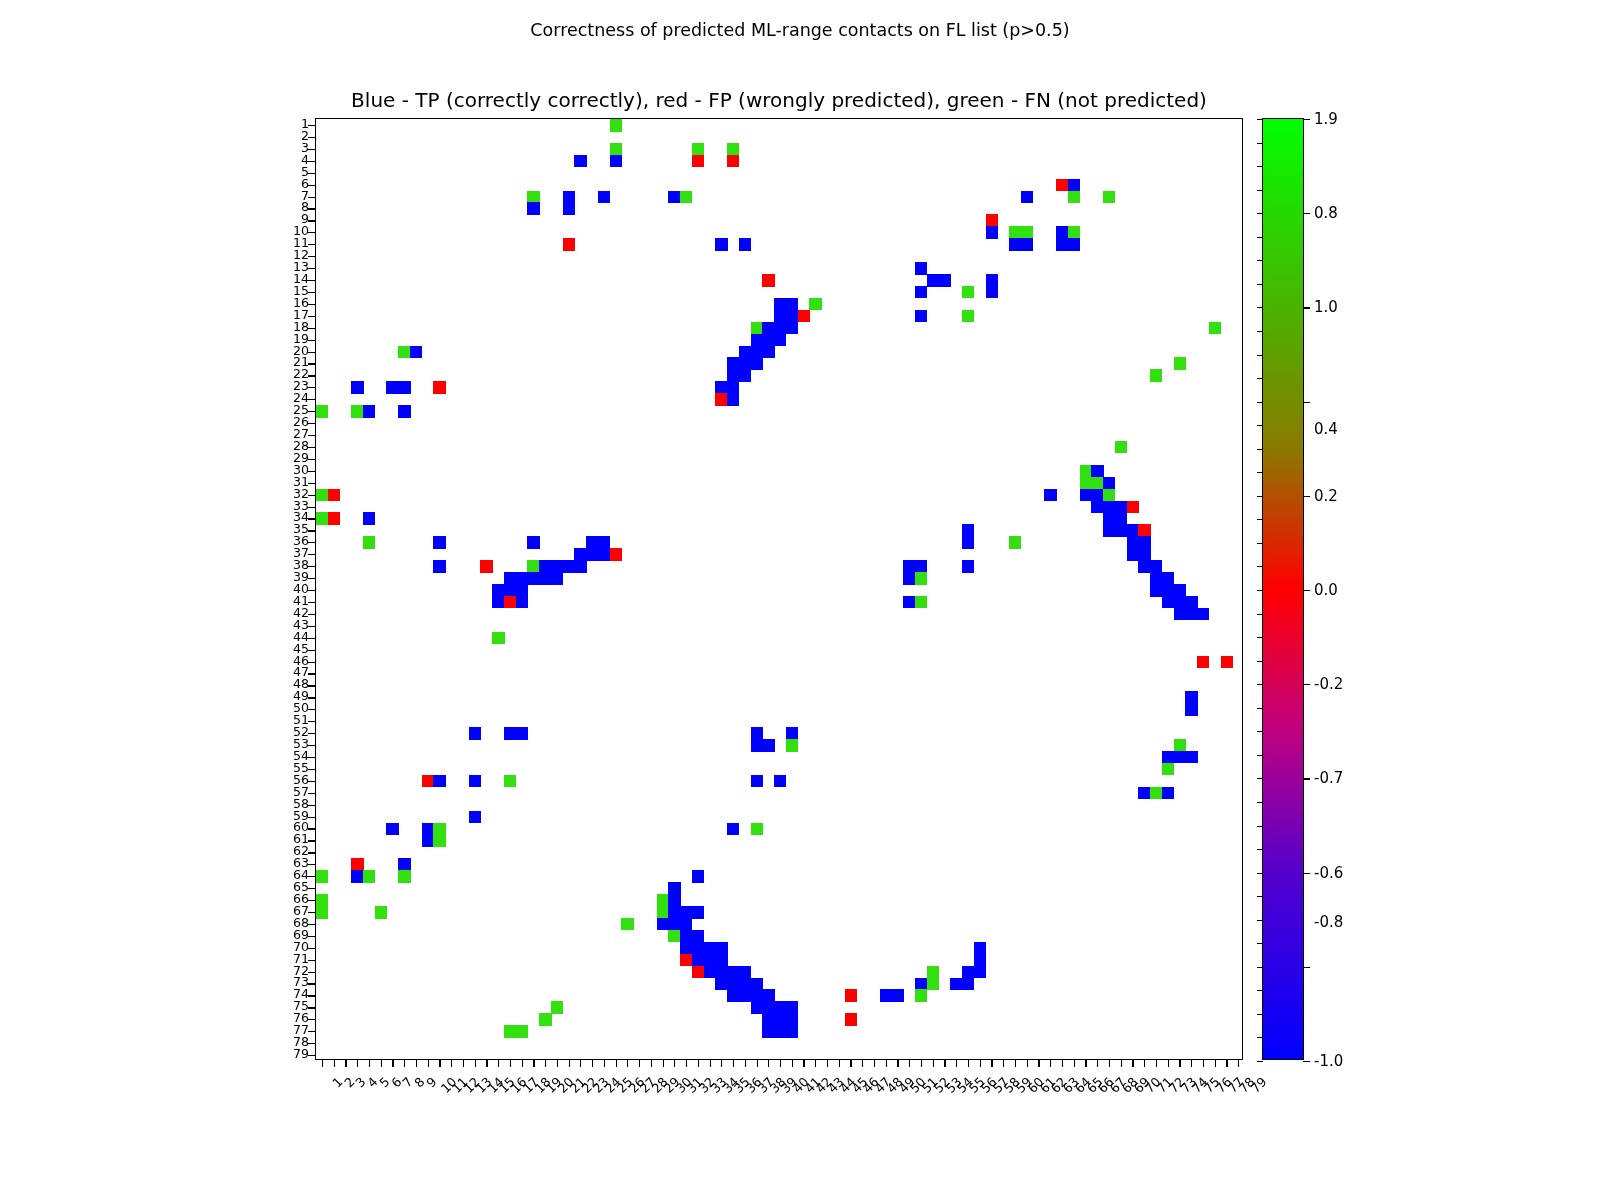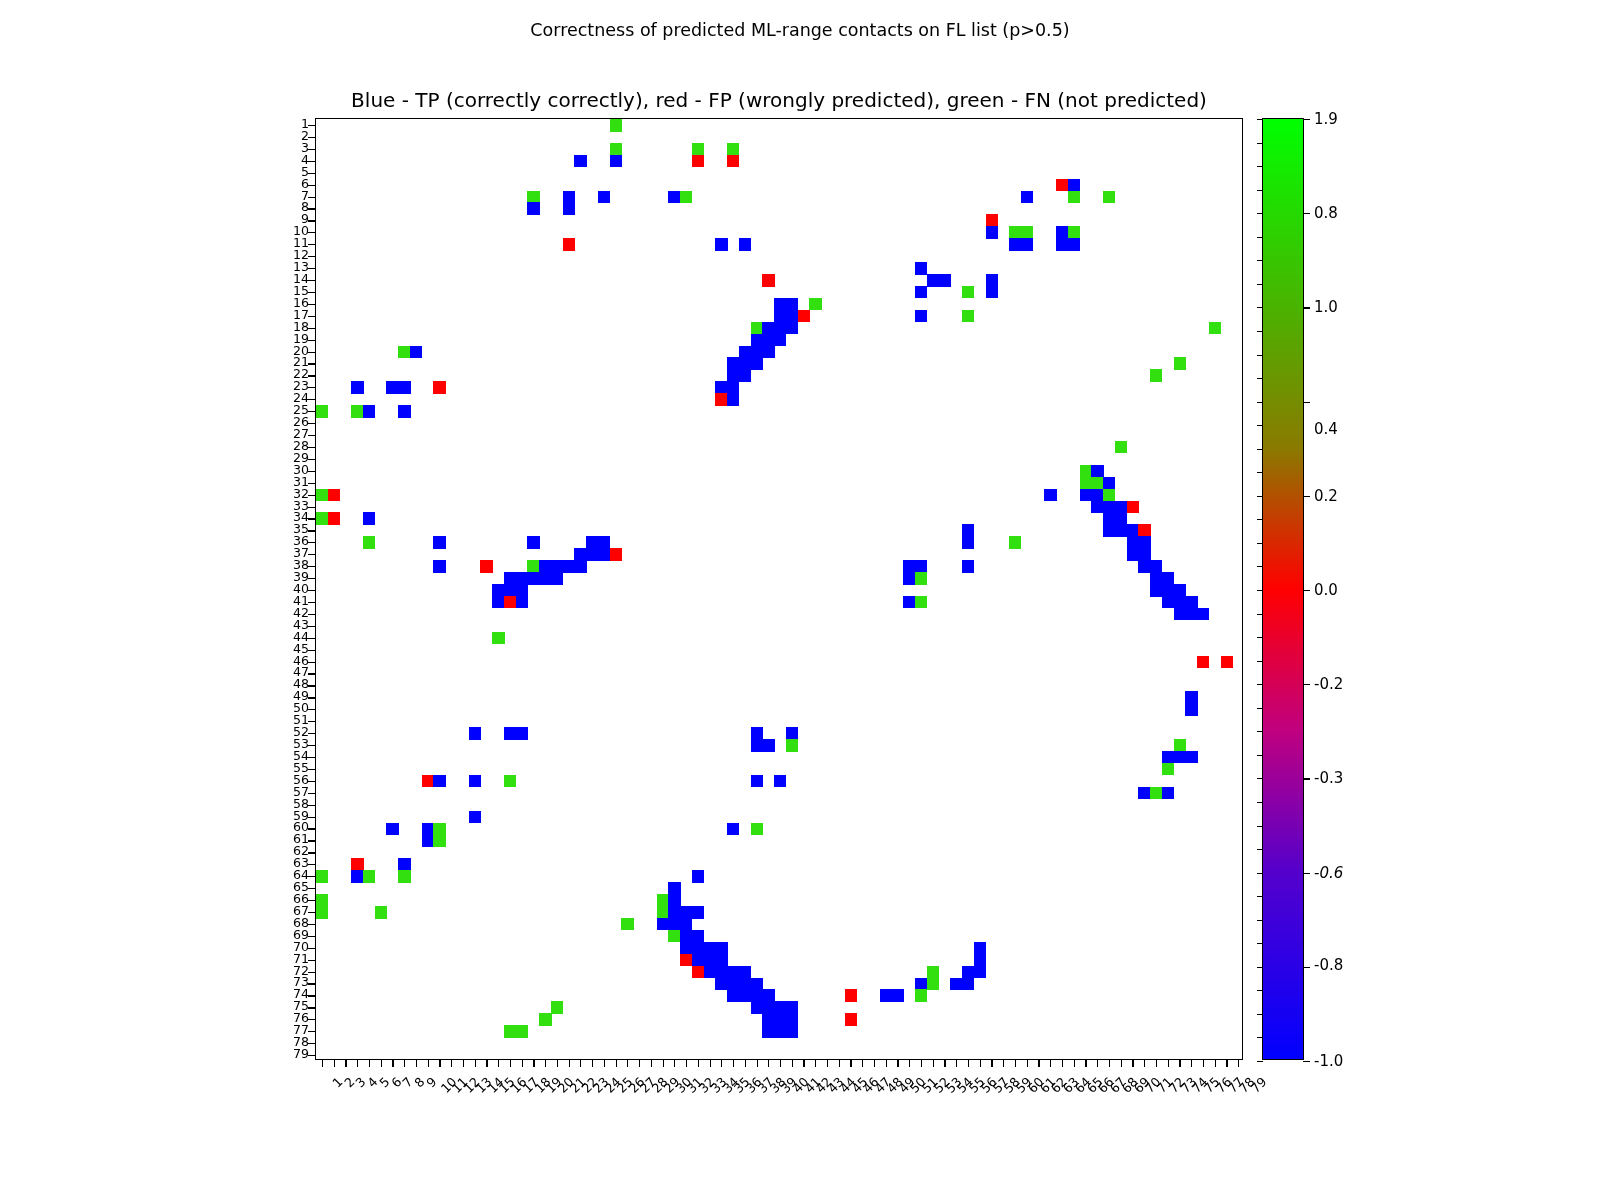--- a/index.html
+++ b/index.html
@@ -651,25 +651,25 @@
       <div class="cblab" style="top: 188.4px;">1.0</div>
       <div class="cbtick" style="top: 282.6px;"></div>
       <div class="cblab" style="top: 282.6px; margin-top: 27px;">0.4</div>
       <div class="cbtick" style="top: 376.8px;"></div>
       <div class="cblab" style="top: 376.8px;">0.2</div>
       <div class="cbtick" style="top: 471px;"></div>
       <div class="cblab" style="top: 471px;">0.0</div>
       <div class="cbtick" style="top: 565.2px;"></div>
       <div class="cblab" style="top: 565.2px;">-0.2</div>
       <div class="cbtick" style="top: 659.4px;"></div>
-      <div class="cblab" style="top: 659.4px;">-0.3</div>
+      <div class="cblab" style="top: 659.4px;">-0.7</div>
       <div class="cbtick" style="top: 753.6px;"></div>
-      <div class="cblab" style="top: 753.6px; font-style: italic;">-0.6</div>
+      <div class="cblab" style="top: 753.6px;">-0.6</div>
       <div class="cbtick" style="top: 847.8px;"></div>
-      <div class="cblab" style="top: 846px;">-0.8</div>
+      <div class="cblab" style="top: 803px;">-0.8</div>
       <div class="cbtick" style="top: 942px;"></div>
       <div class="cblab" style="top: 942px;">-1.0</div>
       <div class="cbminor" style="top: 0px;"></div>
       <div class="cbminor" style="top: 23.55px;"></div>
       <div class="cbminor" style="top: 47.1px;"></div>
       <div class="cbminor" style="top: 70.65px;"></div>
       <div class="cbminor" style="top: 94.2px;"></div>
       <div class="cbminor" style="top: 117.75px;"></div>
       <div class="cbminor" style="top: 141.3px;"></div>
       <div class="cbminor" style="top: 164.85px;"></div>

